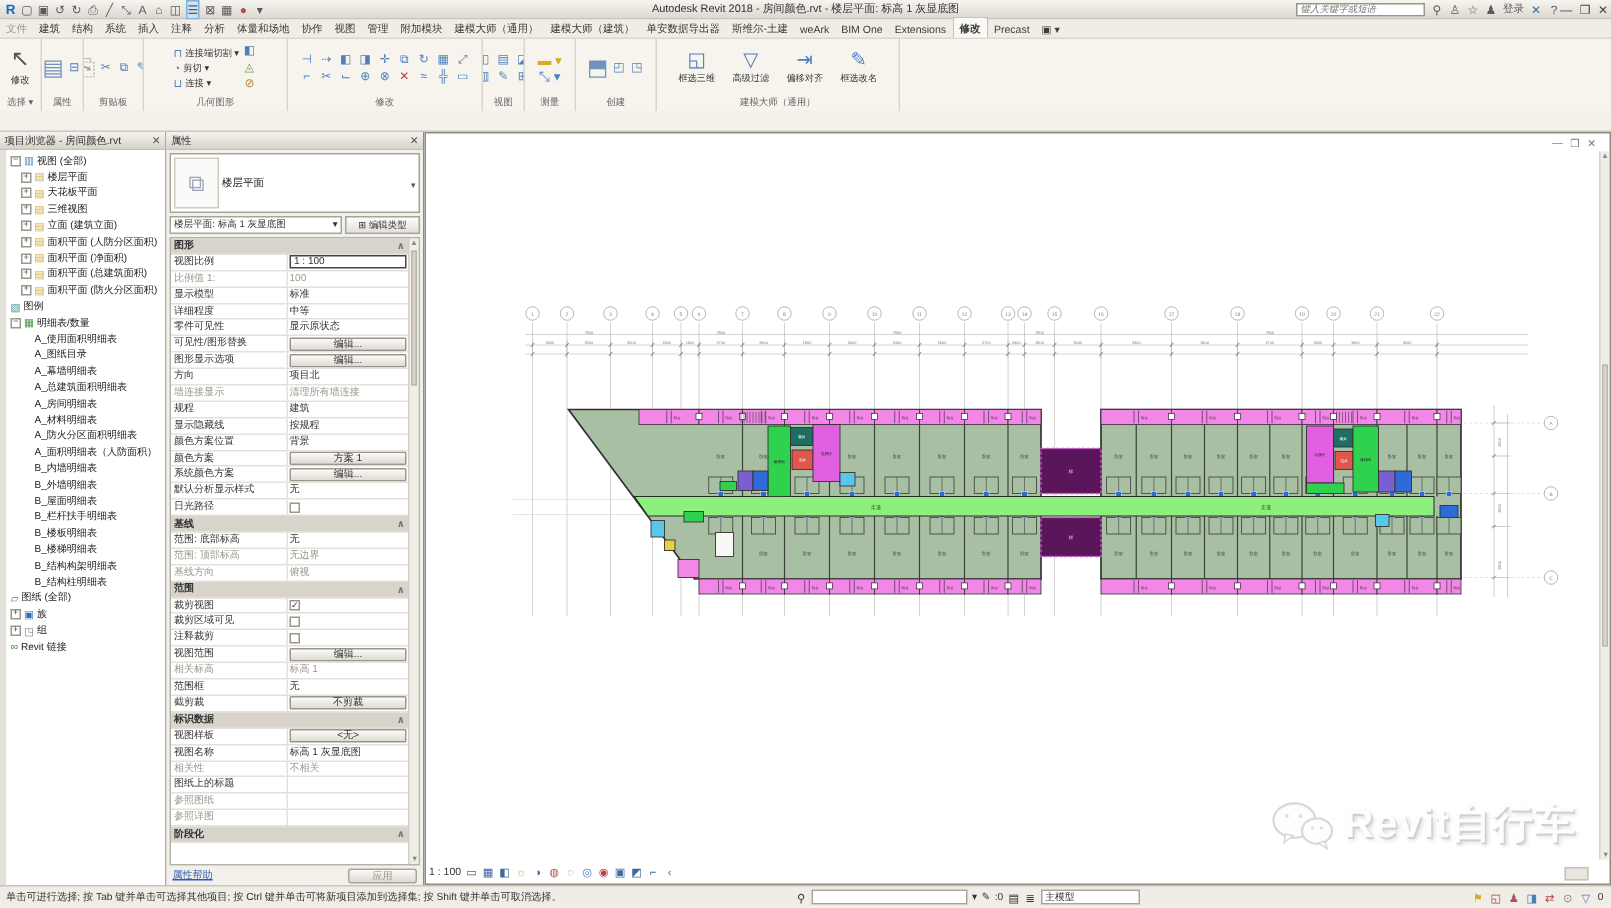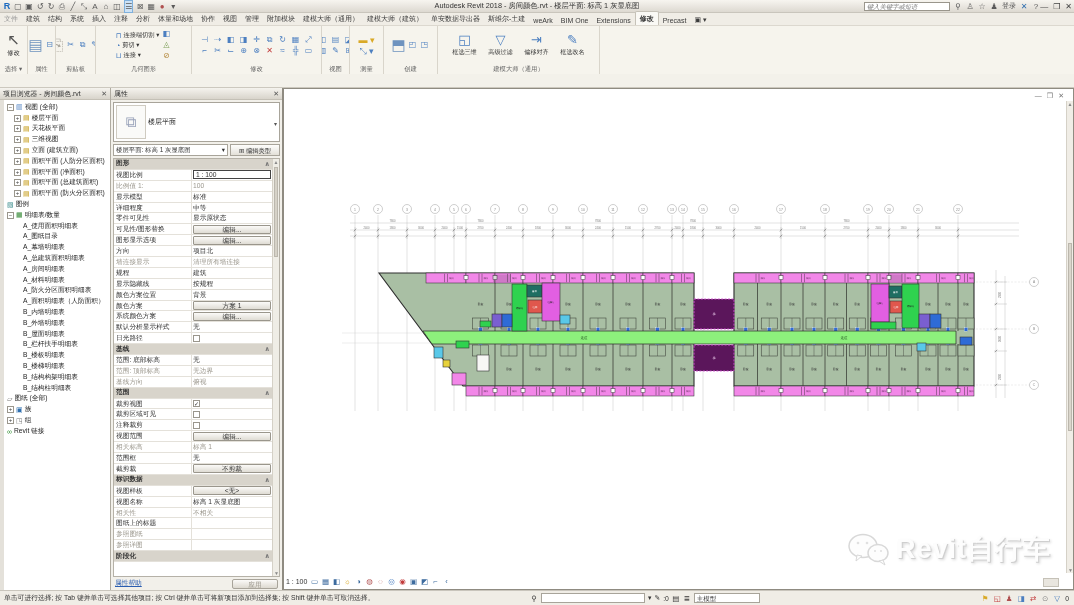--- a/index.html
+++ b/index.html
@@ -72,21 +72,21 @@
   .help-link{color:#2A5DB0;text-decoration:underline;font-size:6.7px}
   .apply-btn{width:46px;height:10px;border:1px solid #A8A49A;border-radius:2px;background:linear-gradient(#FBFAF8,#DDD9D0);color:#9B978D;font-size:6.7px;text-align:center;line-height:9px}
   
   .canvas{position:absolute;top:88px;bottom:15px;left:283px;right:0;background:#fff;border:1px solid #8F8B81;overflow:hidden}
   .canvas-ctl{position:absolute;top:3px;right:9px;font-size:7px;color:#777;display:flex;gap:5px;z-index:5}
   .vscroll{position:absolute;right:0;top:12px;bottom:16px;width:7px;background:#F0EDE6;border-left:1px solid #D5D1C7;font-size:5px;color:#888;text-align:center}
   .vthumb{position:absolute;left:1px;right:1px;top:30%;height:40%;background:#DAD6CC;border:1px solid #BBB7AD}
   .viewbar{position:absolute;left:2px;bottom:1px;height:13px;display:flex;align-items:center;gap:3px;font-size:7px;color:#333;z-index:5}
   .vico{font-size:7.5px;color:#3D6B9E;min-width:8px;text-align:center}
   .hscroll-btn{position:absolute;right:14px;bottom:2px;width:16px;height:9px;background:#E9E6DF;border:1px solid #C5C1B7}
-  .watermark{position:absolute;right:22px;bottom:22px;display:flex;align-items:center;gap:7px;z-index:4}
+  .watermark{position:absolute;right:22px;bottom:22px;display:flex;align-items:flex-end;gap:7px;z-index:4}
   .wm-text{font-size:27px;color:#FDFDFD;letter-spacing:1px;text-shadow:1px 1px 0 #CFCFCF,2px 2px 3px #D8D8D8;font-weight:bold}
   
   .statusbar{position:absolute;bottom:0;left:0;right:0;height:15px;background:#F0EDE6;border-top:1px solid #C9C5BC;display:flex;align-items:center;font-size:6.8px;color:#333;padding:0 4px}
   .sb-cluster{position:absolute;left:530px;display:flex;align-items:center;gap:3px}
   .sb-combo{width:104px;height:10px;background:#fff;border:1px solid #A8A49A}
   .sb-combo2{width:66px;height:10px;background:#fff;border:1px solid #A8A49A;font-size:6.5px;line-height:9px;padding:0 2px}
   .sb-right{position:absolute;right:5px;display:flex;align-items:center;gap:4px}
   .sico{font-size:7.5px;min-width:8px;text-align:center}
 </style>
 </head>

